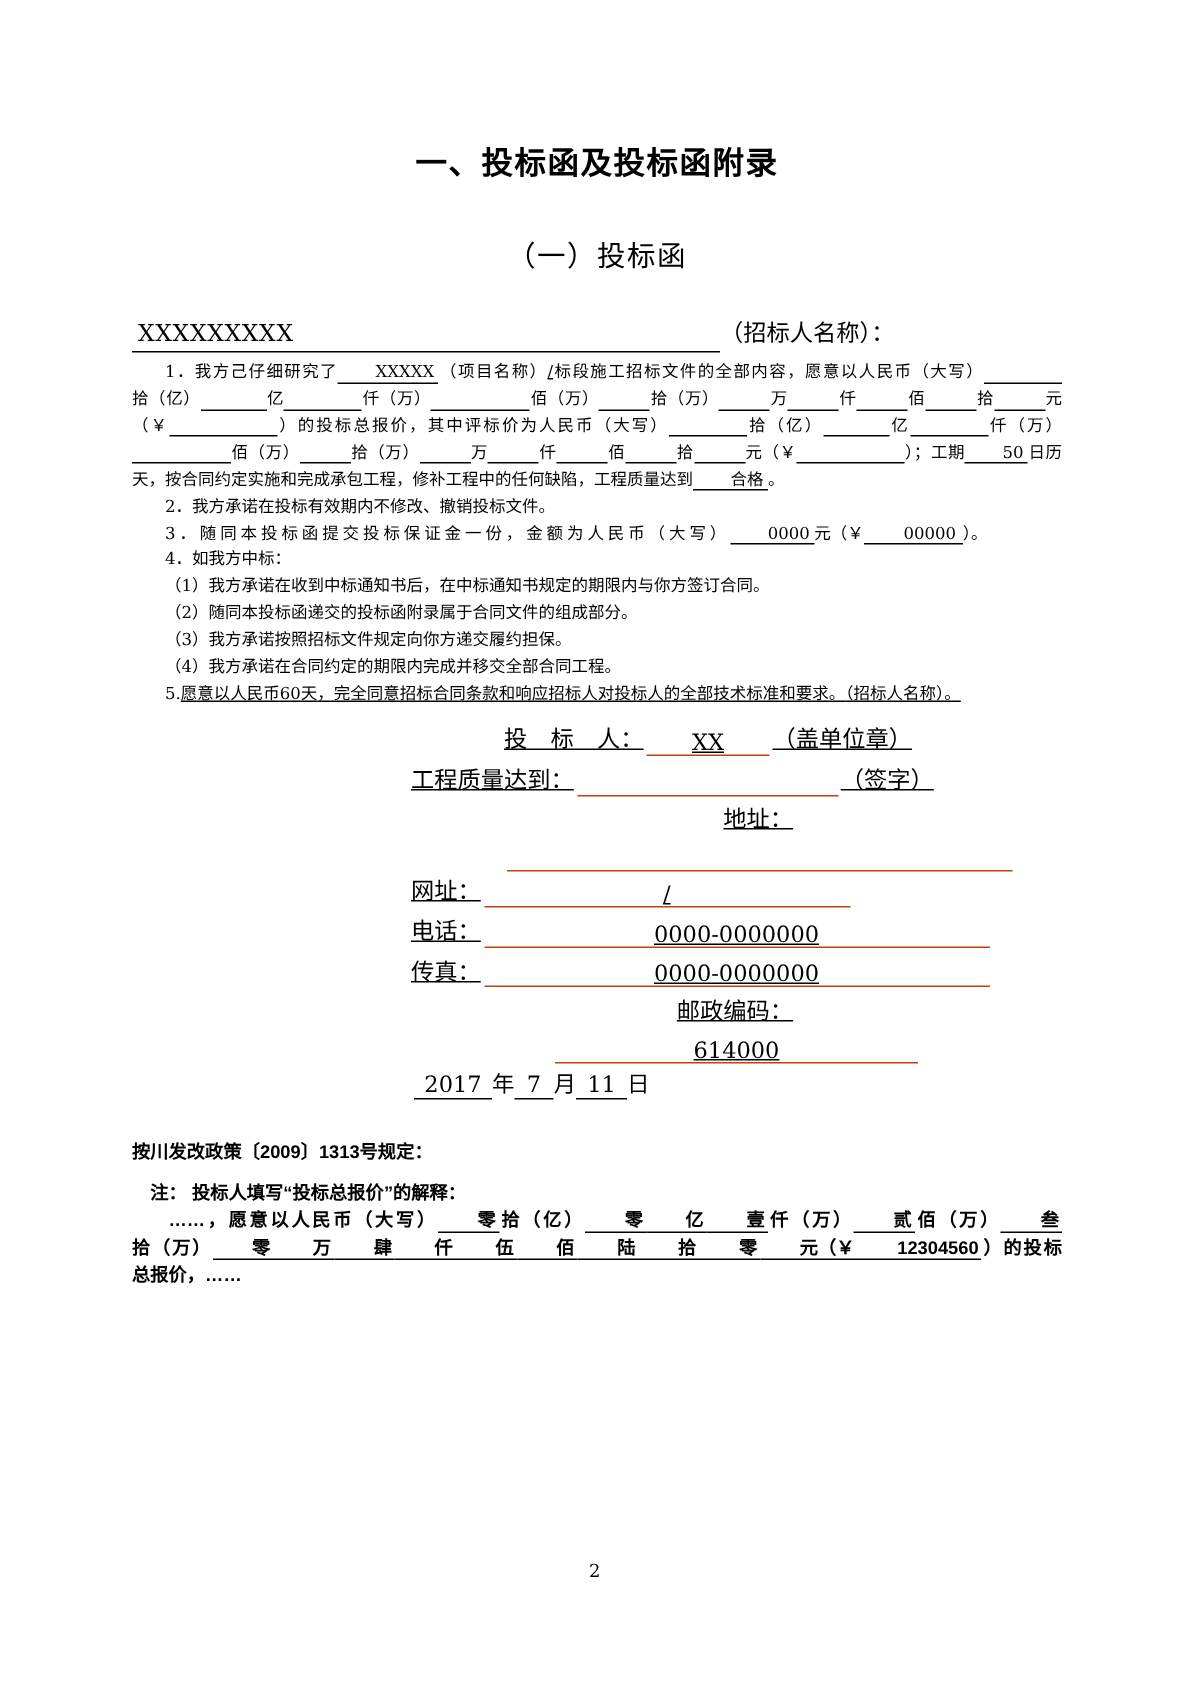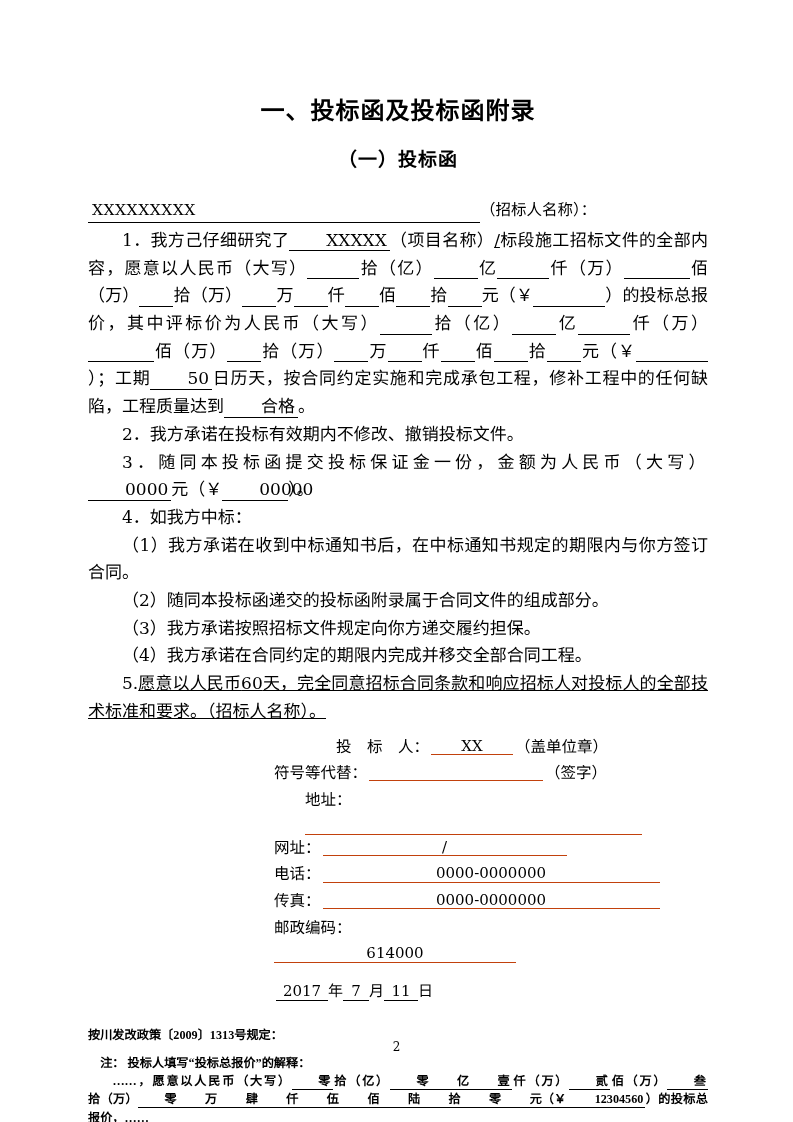--- a/index.html
+++ b/index.html
@@ -23,34 +23,34 @@
   .content {
     position: absolute;
     left: 88px;
     top: 0;
     width: 620px;
   }
 
   
   .doc-title {
     text-align: center;
-    font-size: 24px;
+    font-size: 21px;
     font-weight: bold;
     letter-spacing: 1px;
     margin: 0;
     padding-top: 96px;
     line-height: 1.3;
     font-family: "DejaVu Sans", "Liberation Sans", sans-serif;
   }
   .doc-subtitle {
     text-align: center;
     font-size: 19px;
-    font-weight: bold;
+    font-weight: normal;
     letter-spacing: 1px;
-    margin: 0;
+    margin: 16px;
     padding-top: 20px;
     line-height: 1.3;
     font-family: "DejaVu Sans", "Liberation Sans", sans-serif;
   }
 
   
   .addressee-row {
     margin-top: 26px;
     font-size: 15.5px;
     line-height: 1.55;
@@ -62,21 +62,21 @@
     border-bottom: 1px solid #000;
     text-align: left;
     padding-left: 4px;
     box-sizing: border-box;
     font-family: "DejaVu Serif", "Liberation Serif", serif;
     letter-spacing: 0.5px;
   }
 
   
   .body-para {
-    font-size: 17px;
+    font-size: 11px;
     line-height: 1.63;
     text-align: justify;
     text-justify: inter-ideograph;
     margin: 0;
     text-indent: 2em;
   }
 
   .para-spread {
     letter-spacing: 2.6px;
   }
@@ -106,22 +106,23 @@
   .uline { text-decoration: underline; }
 
   
   .sign-block {
     margin-top: 8px;
     font-size: 15.5px;
     line-height: 1.72;
   }
   .sign-row {
     display: flex;
-    align-items: flex-start;
+    align-items: center;
     white-space: nowrap;
+    text-decoration: underline;
   }
   .sign-label {
     text-align: right;
     flex: 0 0 auto;
     padding-right: 2px;
   }
   .sign-line {
     border-bottom: 1px solid #c2410c;
     flex: 0 0 auto;
     height: 1.35em;
@@ -130,36 +131,36 @@
     font-size: 15px;
   }
   .sign-tail {
     flex: 0 0 auto;
     padding-left: 2px;
   }
 
   
   .date-row {
     font-size: 15px;
-    margin-top: 16px;
+    margin-top: 2px;
     padding-left: 18px;
     white-space: nowrap;
   }
   .date-seg {
     border-bottom: 1px solid #000;
     display: inline-block;
     text-align: center;
     padding: 0 4px;
     line-height: 1.2;
   }
 
   
   .notes {
     margin-top: 22px;
-    font-family: Liberation Serif, serif;
+    font-family: Liberation Sans, sans-serif;
     font-size: 12.2px;
     font-weight: bold;
     line-height: 1.5;
   }
   .notes p {
     margin: 0;
     text-align: justify;
     text-justify: inter-ideograph;
   }
   .notes .spacer { height: 9px; }
@@ -213,21 +214,21 @@
 
     <div class="sign-block">
 
       <div class="sign-row" style="padding-left:248px;">
         <span class="sign-label">投　标　人：</span>
         <span class="sign-line" style="width:82px;">XX</span>
         <span class="sign-tail">（盖单位章）</span>
       </div>
 
       <div class="sign-row" style="padding-left:186px;">
-        <span class="sign-label">符号等代替：</span>
+        <span class="sign-label">工程质量达到：</span>
         <span class="sign-line" style="width:174px;"></span>
         <span class="sign-tail">（签字）</span>
       </div>
 
       <div class="sign-row" style="padding-left:217px;flex-direction:column;">
         <span class="sign-label">地址：</span>
         <span class="sign-line" style="width:337px;"></span>
       </div>
 
       <div class="sign-row" style="padding-left:186px;">

